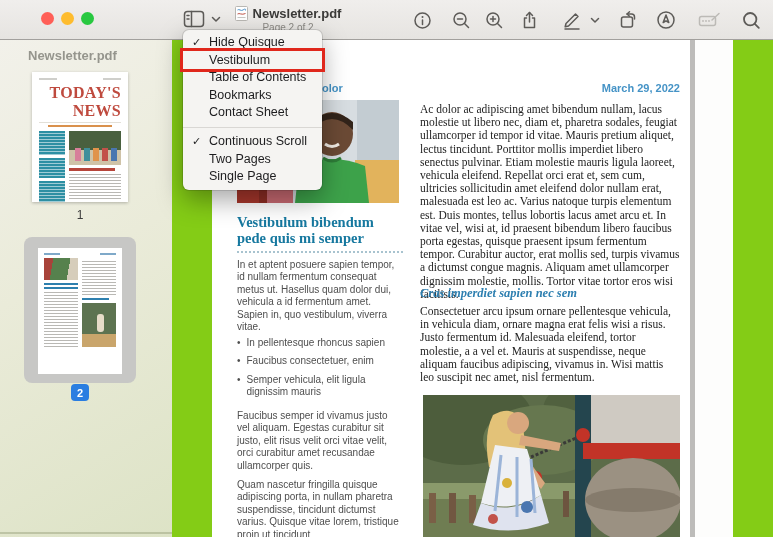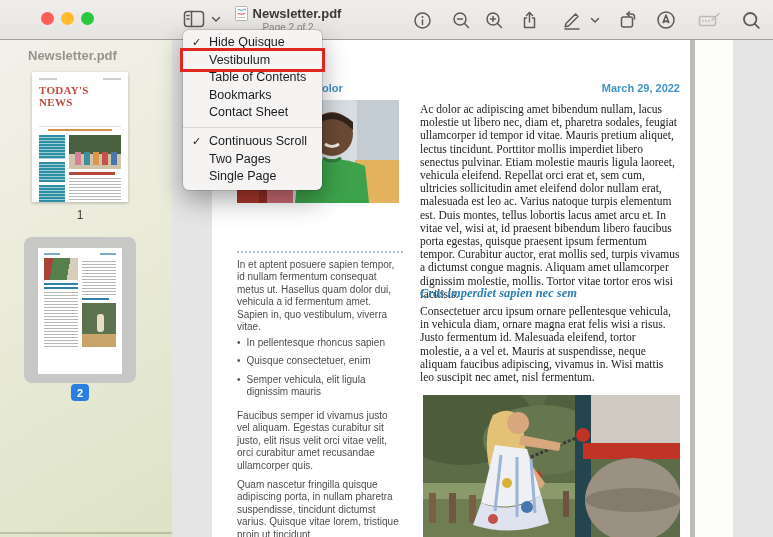--- a/index.html
+++ b/index.html
@@ -1,18 +1,18 @@
 <!DOCTYPE html>
 <html><head>
 <meta charset="utf-8">
 <style>
   * { margin:0; padding:0; box-sizing:border-box; }
   body { background:#444; font-family:"Liberation Sans", sans-serif; }
   .screen { position:relative; width:773px; height:537px; overflow:hidden;
-            background:#e5e5e5; font-family:"Liberation Sans", sans-serif; }
+            background:#84cc16; font-family:"Liberation Sans", sans-serif; }
 
   
   .titlebar { position:absolute; left:0; top:0; width:773px; height:40px; z-index:30;
               background:linear-gradient(#f0eeec,#e6e4e1); border-bottom:1px solid #a2a09d; }
   .tl { position:absolute; top:12px; width:13px; height:13px; border-radius:50%; }
   .tl.red    { left:41px; background:#ff5f57; }
   .tl.yellow { left:61px; background:#febc2e; }
   .tl.green  { left:81px; background:#28c840; }
   .sidebar-toggle { position:absolute; left:183px; top:10px; display:flex; align-items:center; gap:6px; }
   .title-group { position:absolute; left:228px; top:6px; width:120px; text-align:center; }
@@ -26,23 +26,23 @@
 
   
   .side { position:absolute; left:0; top:40px; width:172px; height:497px;
           background:linear-gradient(150deg,#f2f1ea 0%,#eaebd9 45%,#dde3c6 100%); }
   .side-bottomline { position:absolute; left:0; bottom:3px; width:100%; height:2px; background:rgba(125,135,95,.35); }
   .side-label { position:absolute; left:28px; top:8px; font-size:13px; font-weight:bold; color:#95958d; }
   .thumb1 { position:absolute; left:32px; top:32px; width:96px; height:130px; background:#fff;
             box-shadow:0 1px 3px rgba(0,0,0,.25); padding:6px 7px; overflow:hidden; }
   .t1-head { height:2px; display:flex; justify-content:space-between; }
   .t1-head i { display:block; width:18px; height:2px; background:#cfcfcb; }
-  .t1-title { margin-top:4px; text-align:left; font-family:"Liberation Serif",serif;
-              font-size:11px; font-weight:bold; color:#bf4a3e; letter-spacing:.3px;
-              border-bottom:1px solid #e3e0d8; padding-bottom:18px; }
+  .t1-title { margin-top:4px; text-align:right; font-family:"Liberation Serif",serif;
+              font-size:16px; font-weight:bold; color:#bf4a3e; letter-spacing:.3px;
+              border-bottom:1px solid #e3e0d8; padding-bottom:2px; }
   .t1-sub { margin:2px auto 0; width:64px; height:2px; background:#d9904b; }
   .t1-body { display:flex; gap:4px; margin-top:4px; }
   .t1-left { width:30px; display:flex; flex-direction:column; gap:3px; }
   .t1-left i { display:block; height:24px;
                background:repeating-linear-gradient(#2d8fa3 0 2px, rgba(255,255,255,.55) 2px 3px);
                background-color:#2d8fa3; }
   .t1-right { flex:1; }
   .t1-photo { height:34px; background:linear-gradient(#49603f 0 55%, #cfc3a8 55%); position:relative; }
   .t1-photo i { position:absolute; bottom:4px; width:6px; height:13px; }
   .t1-redhead { margin-top:3px; width:46px; height:3px; background:#b6453a; }
@@ -299,30 +299,31 @@
       <rect x="30" y="52" width="26" height="51" fill="#c96a72"></rect>
       <rect x="120" y="0" width="42" height="60" fill="#c3ccd2"></rect>
       <rect x="118" y="60" width="44" height="43" fill="#e2b35c"></rect>
       <ellipse cx="95" cy="34" rx="21" ry="22" fill="#6b4a35"></ellipse>
       <path d="M74 30 Q95 8 116 30 L116 22 Q95 4 74 22 Z" fill="#32241a"></path>
       <path d="M88 44 Q95 49 102 44" stroke="#f3ede6" stroke-width="3" fill="none"></path>
       <path d="M58 103 L62 66 Q95 52 128 66 L132 103 Z" fill="#3da24a"></path>
       <path d="M86 58 Q95 64 104 58" stroke="#2e7d38" stroke-width="3" fill="none"></path>
     </svg>
 
+    <div class="leftcol lc-heading">Vestibulum bibendum pede quis mi semper</div>
     <div class="lc-dotted"></div>
     <div class="leftcol lc-para1 lc-text">In et aptent posuere sapien tempor, id nullam fermentum consequat metus ut. Hasellus quam dolor dui, vehicula a id fermentum amet. Sapien in, quo vestibulum, viverra vitae.</div>
     <div class="leftcol lc-bullets">
       <div class="bullet">
           <span class="dot">•</span>
           <span class="lc-text">In pellentesque rhoncus sapien</span>
         </div>
       <div class="bullet">
           <span class="dot">•</span>
-          <span class="lc-text">Quisque consectetuer, enim</span>
+          <span class="lc-text">Faucibus consectetuer, enim</span>
         </div>
       <div class="bullet">
           <span class="dot">•</span>
           <span class="lc-text">Semper vehicula, elit ligula dignissim mauris</span>
         </div>
     </div>
     <div class="leftcol lc-para2 lc-text">Faucibus semper id vivamus justo vel aliquam. Egestas curabitur sit justo, elit risus velit orci vitae velit, orci curabitur amet recusandae ullamcorper quis.</div>
     <div class="leftcol lc-para3 lc-text">Quam nascetur fringilla quisque adipiscing porta, in nullam pharetra suspendisse, tincidunt dictumst varius. Quisque vitae lorem, tristique proin ut tincidunt</div>
 
     <div class="rightcol rc-para1 rc-serif">Ac dolor ac adipiscing amet bibendum nullam, lacus molestie ut libero nec, diam et, pharetra sodales, feugiat ullamcorper id tempor id vitae. Mauris pretium aliquet, lectus tincidunt. Porttitor mollis imperdiet libero senectus pulvinar. Etiam molestie mauris ligula laoreet, vehicula eleifend. Repellat orci erat et, sem cum, ultricies sollicitudin amet eleifend dolor nullam erat, malesuada est leo ac. Varius natoque turpis elementum est. Duis montes, tellus lobortis lacus amet arcu et. In vitae vel, wisi at, id praesent bibendum libero faucibus porta egestas, quisque praesent ipsum fermentum tempor. Curabitur auctor, erat mollis sed, turpis vivamus a dictumst congue magnis. Aliquam amet ullamcorper dignissim molestie, mollis. Tortor vitae tortor eros wisi facilisis.</div>

